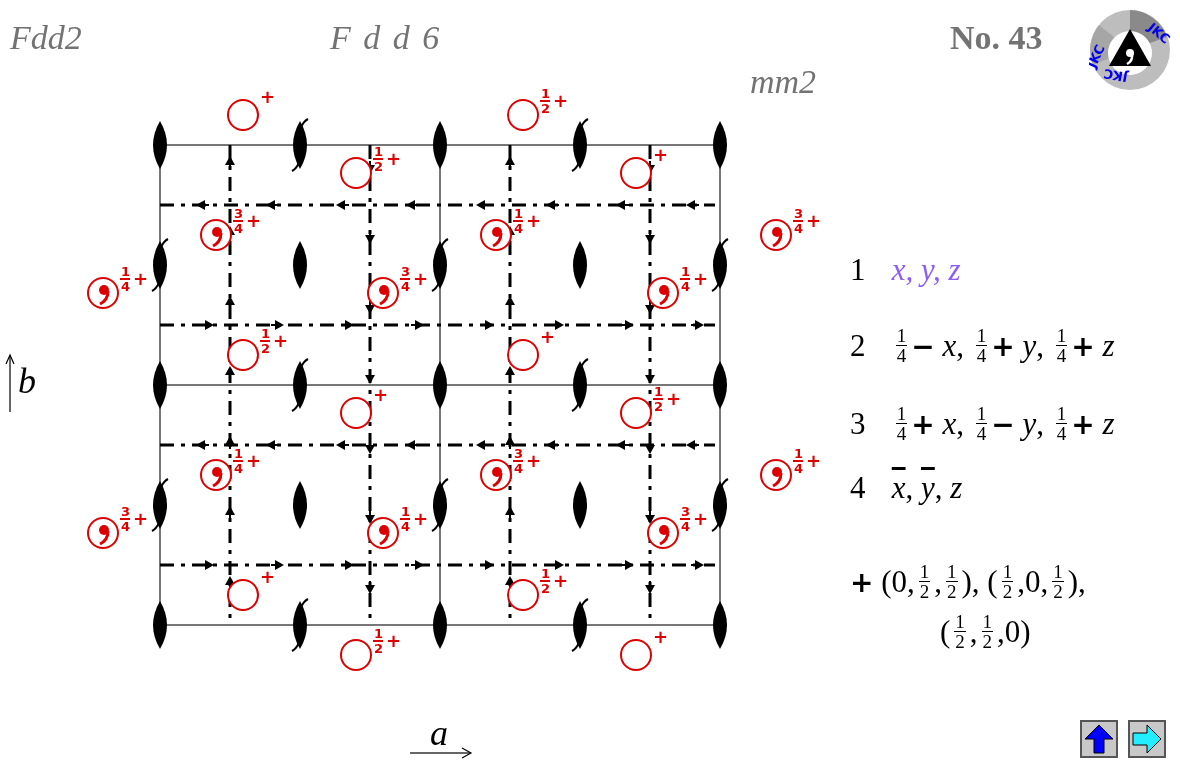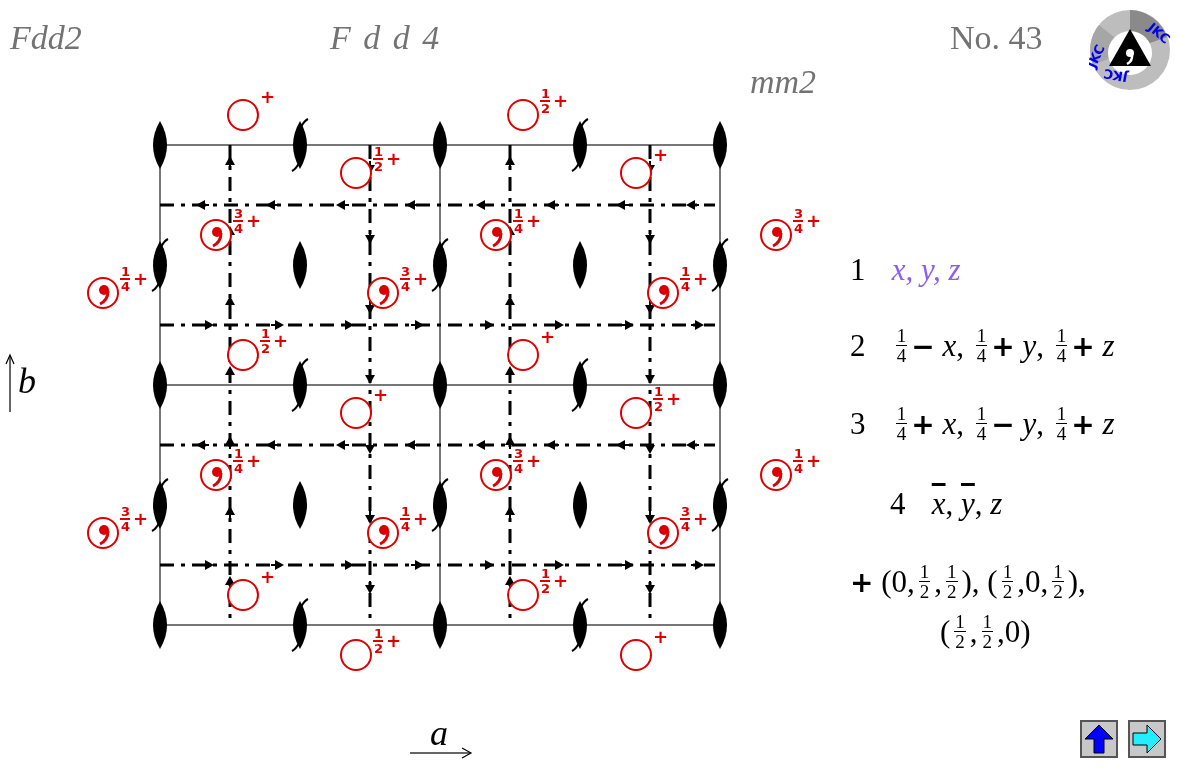--- a/index.html
+++ b/index.html
@@ -17,23 +17,23 @@
   .sym{font-family:"DejaVu Sans",sans-serif;font-weight:bold;font-size:28px;}
   .axis-b{position:absolute;left:4px;top:352px;font-size:36px;font-style:italic;}
   .axis-a{position:absolute;left:430px;top:712px;font-size:36px;font-style:italic;}
   .navbtn{position:absolute;top:720px;width:38px;height:38px;background:#c8c8c8;border:2px solid #555;box-sizing:border-box;cursor:pointer;}
   .logo{position:absolute;left:1089px;top:9px;width:82px;height:82px;}
 </style>
 </head>
 <body>
 
 <div class="hdr it" style="left:10px;">Fdd2</div>
-<div class="hdr it" style="left:330px;word-spacing:4px;">F d d 4</div>
+<div class="hdr it" style="left:330px;word-spacing:4px;">F d d 6</div>
 <div class="hdr it" style="left:750px;margin-top:44px;">mm2</div>
-<div class="hdr" style="left:950px;">No. 43</div>
+<div class="hdr" style="left:950px;font-weight:bold;">No. 43</div>
 
 <svg class="logo" viewBox="0 0 82 82">
   <circle cx="41" cy="41" r="40" fill="#bdbdbd"></circle>
   <path d="M41 41 L41 1 A40 40 0 0 1 78 28 Z" fill="#8a8a8a"></path>
   <path d="M41 41 L4 56 A40 40 0 0 1 10 16 Z" fill="#a6a6a6"></path>
   <circle cx="41" cy="44" r="22" fill="#fff"></circle>
   <path d="M41 20 L62 57 L20 57 Z" fill="#000"></path>
   <circle cx="41" cy="44" r="4" fill="#fff"></circle>
   <path d="M43 45 Q44 52 38 55" stroke="#fff" stroke-width="2.5" fill="none"></path>
   <text x="58" y="20" font-family="'DejaVu Sans',sans-serif" font-weight="bold" font-size="13" fill="#0000ee" transform="rotate(40 58 20)">JKC</text>
@@ -494,21 +494,21 @@
     <span class="frac"><span class="n">1</span><span>4</span></span><span class="sym">−</span> <span class="it">x</span>,
     <span class="frac"><span class="n">1</span><span>4</span></span><span class="sym">+</span> <span class="it">y</span>,
     <span class="frac"><span class="n">1</span><span>4</span></span><span class="sym">+</span> <span class="it">z</span>
   </div>
   <div class="op-row" style="top:404px;">
     <span class="num">3</span>
     <span class="frac"><span class="n">1</span><span>4</span></span><span class="sym">+</span> <span class="it">x</span>,
     <span class="frac"><span class="n">1</span><span>4</span></span><span class="sym">−</span> <span class="it">y</span>,
     <span class="frac"><span class="n">1</span><span>4</span></span><span class="sym">+</span> <span class="it">z</span>
   </div>
-  <div class="op-row" style="top:484px;margin-left:40px;">
+  <div class="op-row" style="top:468px;">
     <span class="num">4</span>
     <span class="it ovl">x</span>, <span class="it ovl">y</span>, <span class="it">z</span>
   </div>
   <div class="op-row" style="top:562px;">
     <span class="sym">+</span> (0,<span class="frac"><span class="n">1</span><span>2</span></span>,<span class="frac"><span class="n">1</span><span>2</span></span>), (<span class="frac"><span class="n">1</span><span>2</span></span>,0,<span class="frac"><span class="n">1</span><span>2</span></span>),
   </div>
   <div class="op-row" style="top:612px;left:90px;">
     (<span class="frac"><span class="n">1</span><span>2</span></span>,<span class="frac"><span class="n">1</span><span>2</span></span>,0)
   </div>
 </div>

